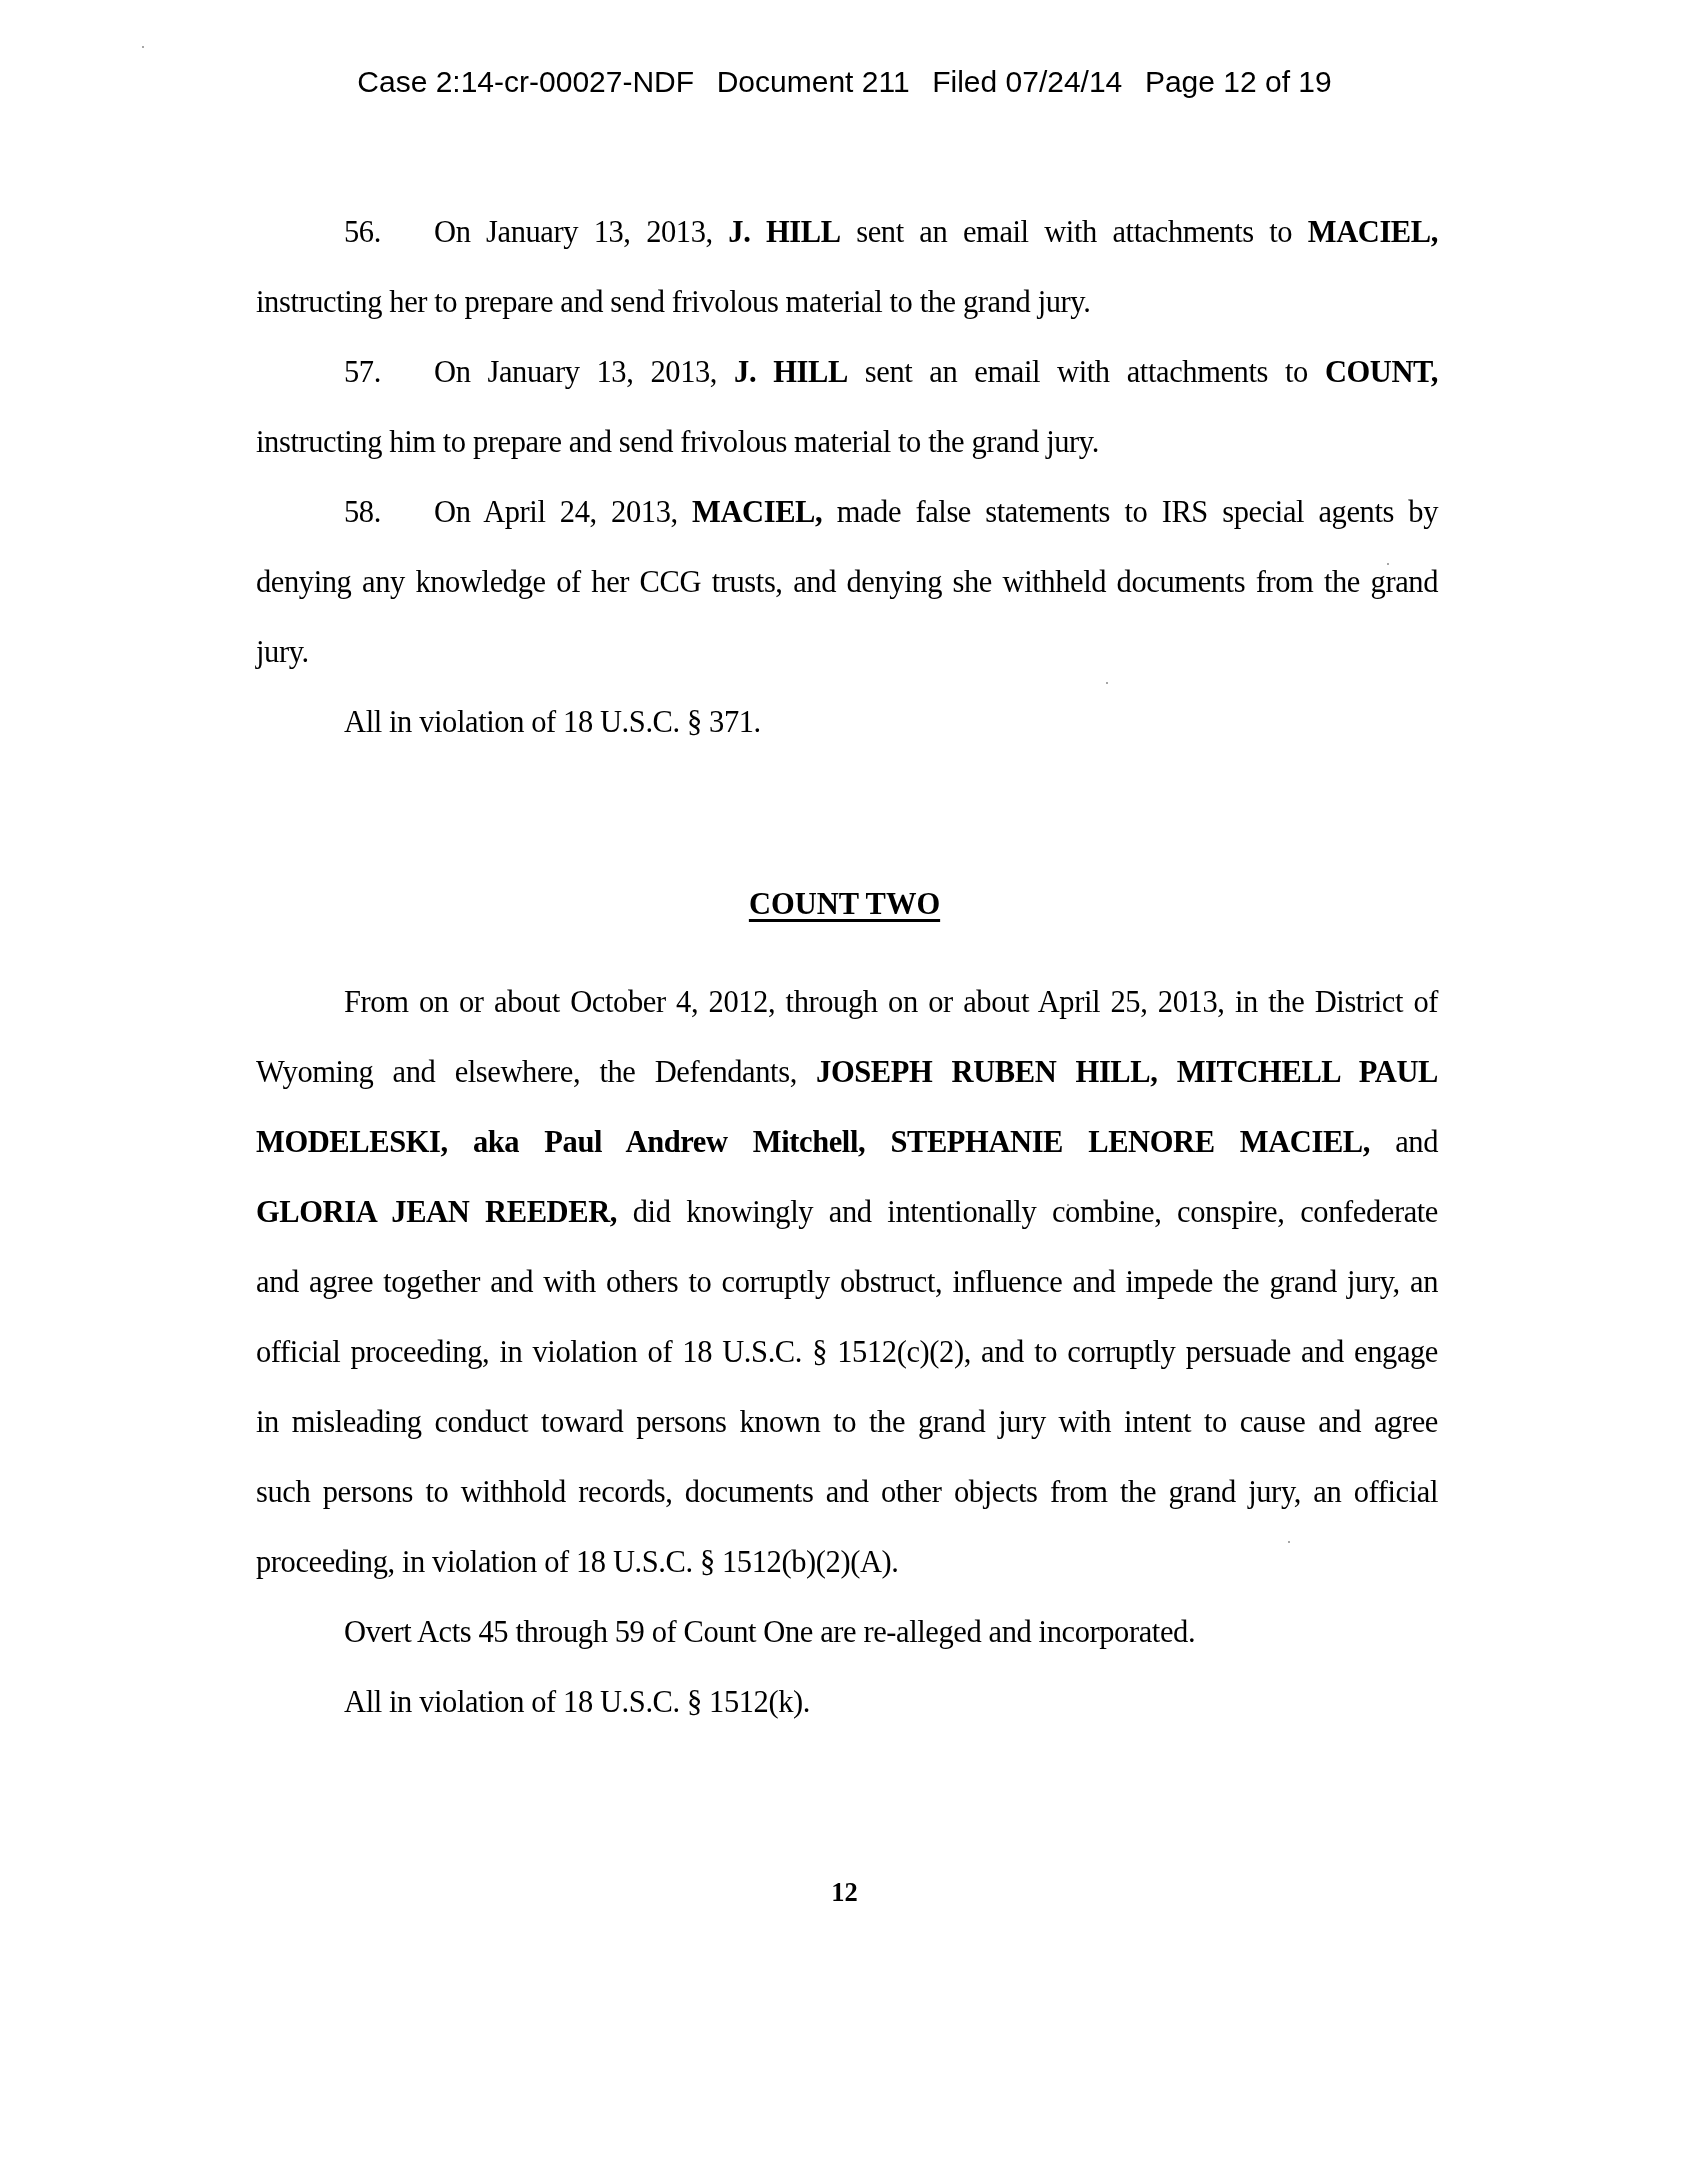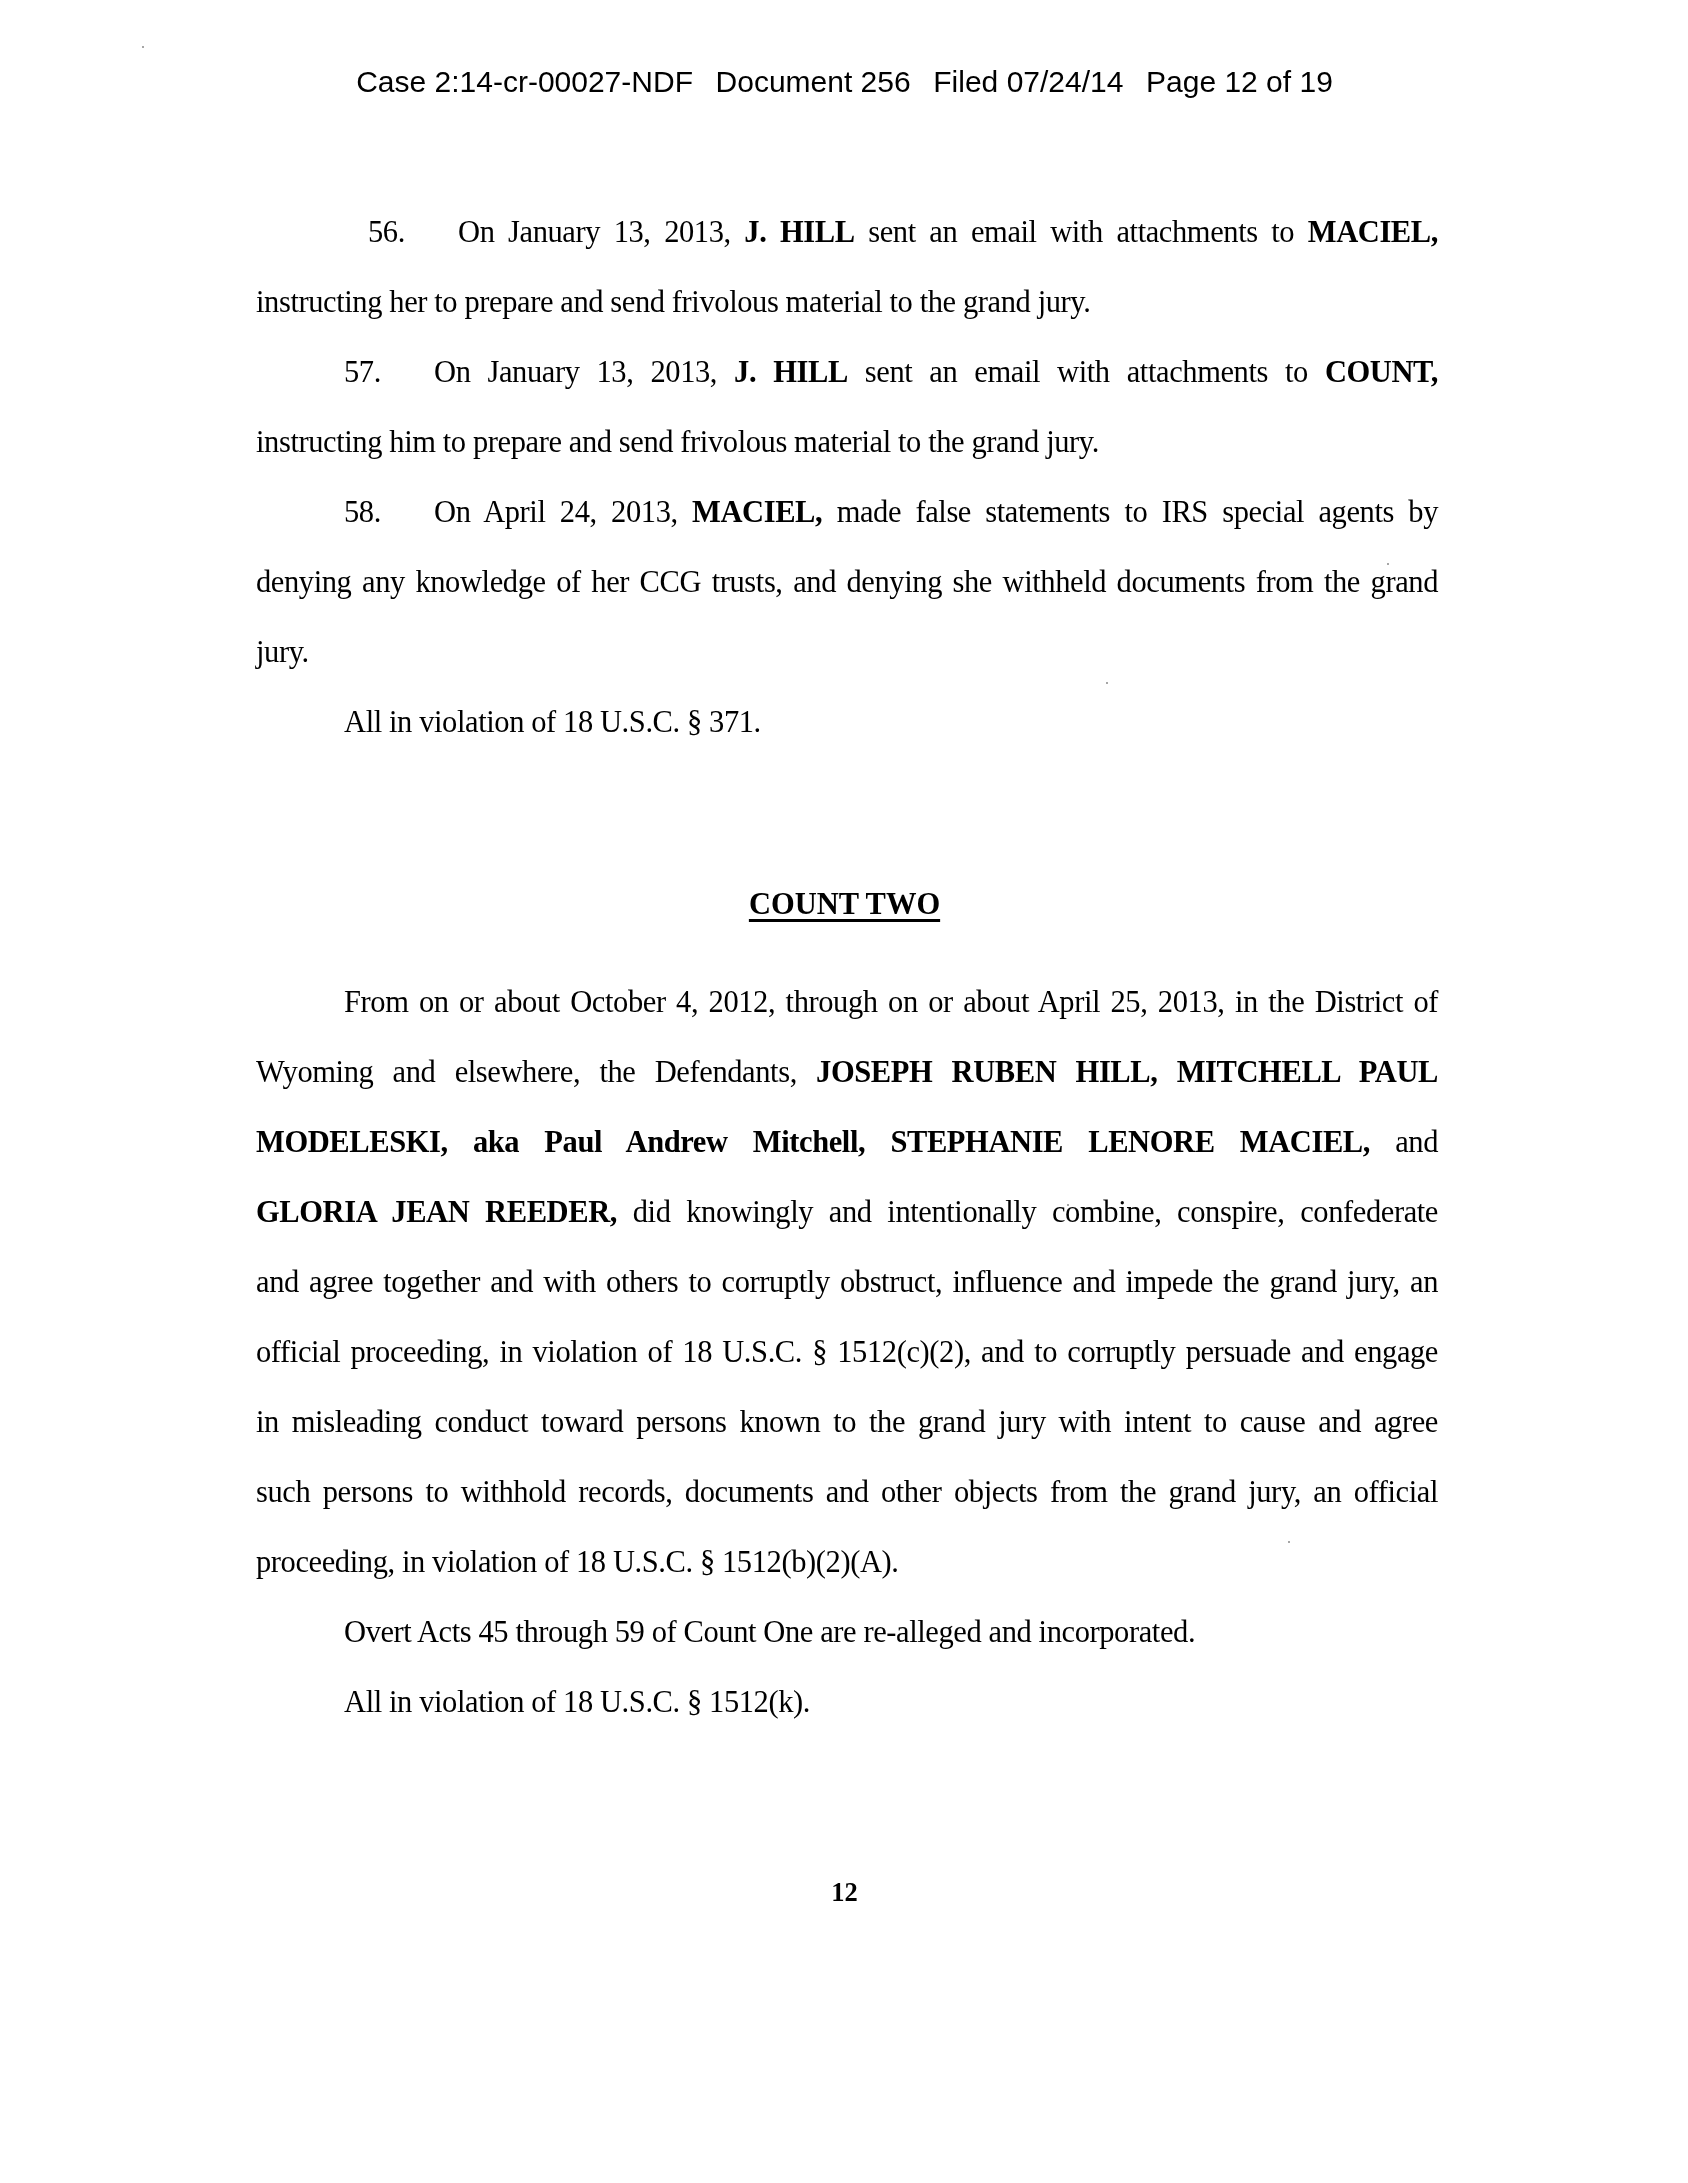--- a/index.html
+++ b/index.html
@@ -75,25 +75,25 @@
       position: absolute;
       width: 2px;
       height: 2px;
       background: #888;
       border-radius: 50%;
     }
   </style>
 </head>
 <body>
 
-<div class="header"><span>Case 2:14-cr-00027-NDF</span><span>Document 256</span><span>Filed 07/24/14</span><span>Page 12 of 19</span></div>
+<div class="header"><span>Case 2:14-cr-00027-NDF</span><span>Document 211</span><span>Filed 07/24/14</span><span>Page 12 of 19</span></div>
 
 <div class="body-text" id="upper-text" style="top: 197px;">
     <div>
-      <span class="justify-line indent"><span style="display: inline-block; width: 90px; margin-right: 0px; margin-left: 24px;">56.</span><span>On January 13, 2013, </span><b>J. HILL</b><span> sent an email with attachments to </span><b>MACIEL,</b></span>
+      <span class="justify-line indent"><span style="display: inline-block; width: 90px; margin-right: 0px;">56.</span><span>On January 13, 2013, </span><b>J. HILL</b><span> sent an email with attachments to </span><b>MACIEL,</b></span>
       <span class="left-line"><span>instructing her to prepare and send frivolous material to the grand jury.</span></span>
     </div>
     <div>
       <span class="justify-line indent"><span style="display: inline-block; width: 90px; margin-right: 0px;">57.</span><span>On January 13, 2013, </span><b>J. HILL</b><span> sent an email with attachments to </span><b>COUNT,</b></span>
       <span class="left-line"><span>instructing him to prepare and send frivolous material to the grand jury.</span></span>
     </div>
     <div>
       <span class="justify-line indent"><span style="display: inline-block; width: 90px; margin-right: 0px;">58.</span><span>On April 24, 2013, </span><b>MACIEL,</b><span> made false statements to IRS special agents by</span></span>
     </div>
     <div>

